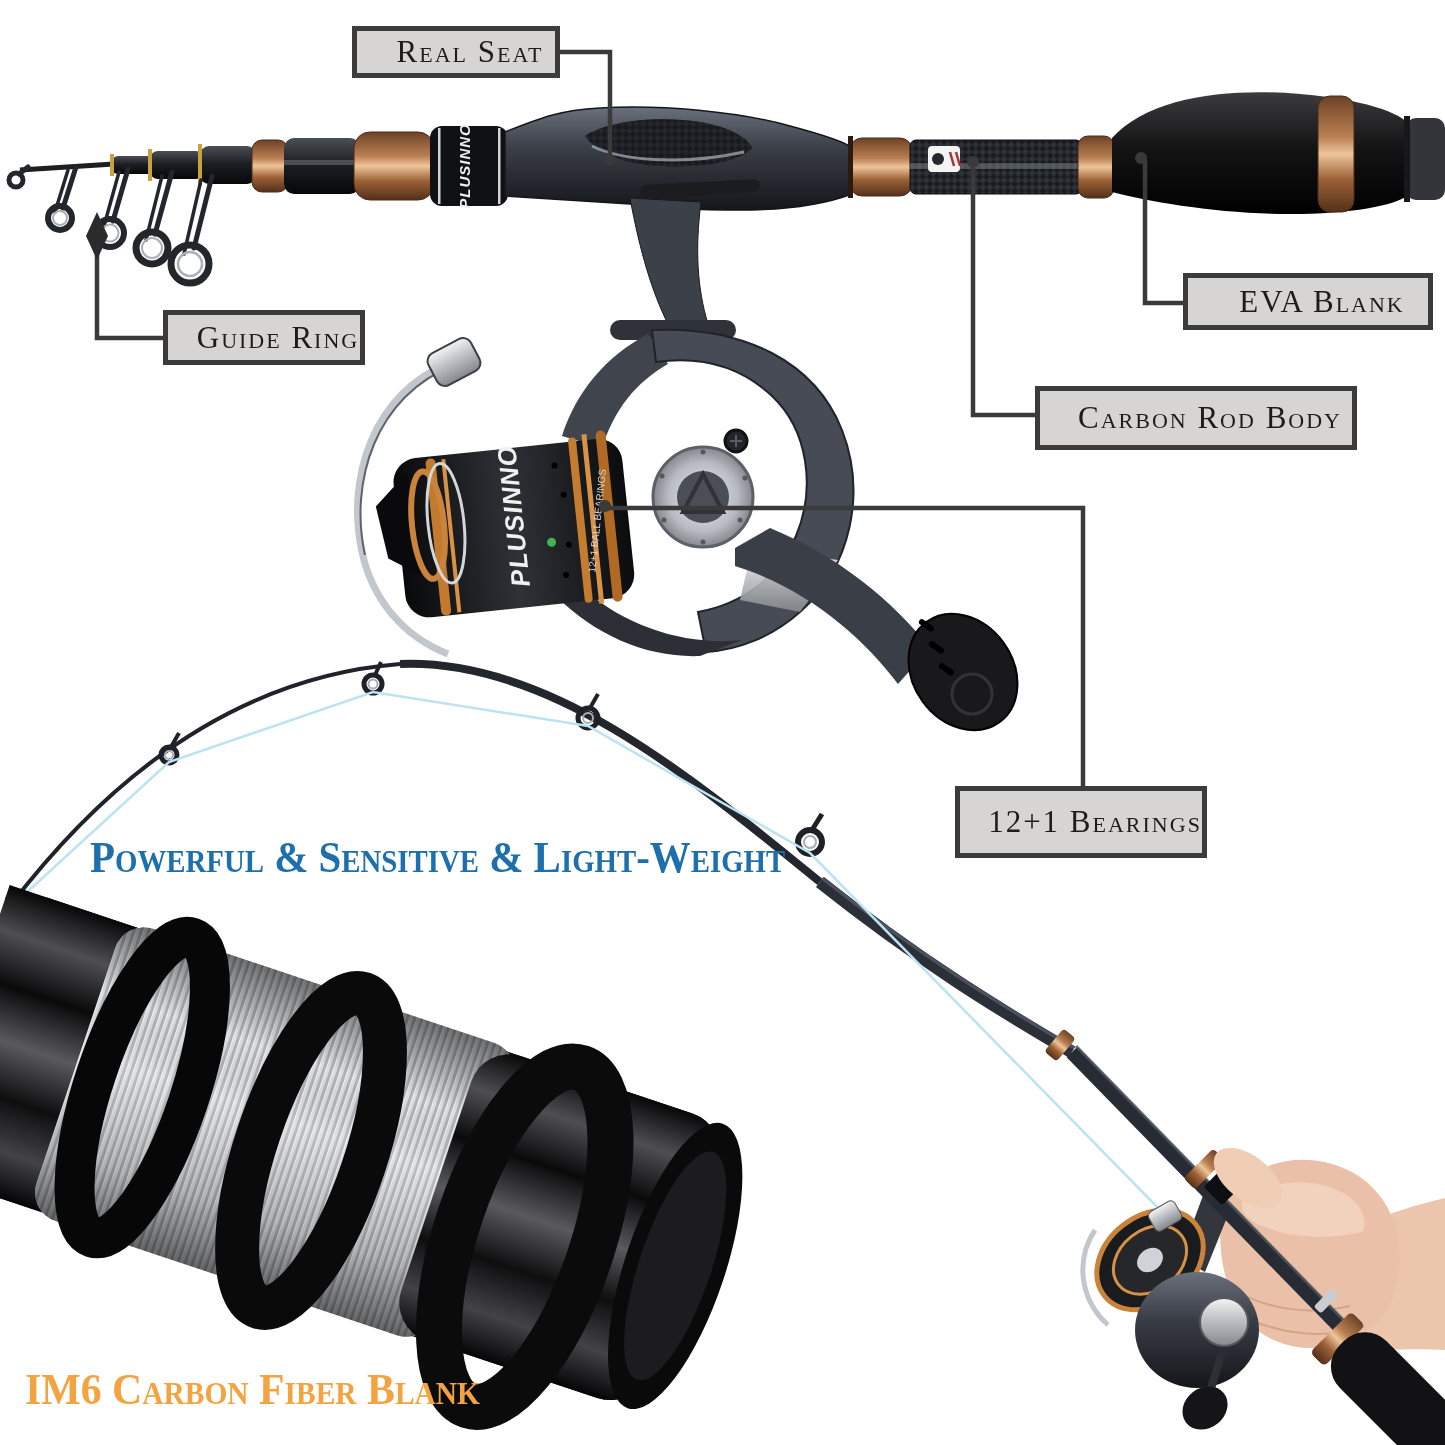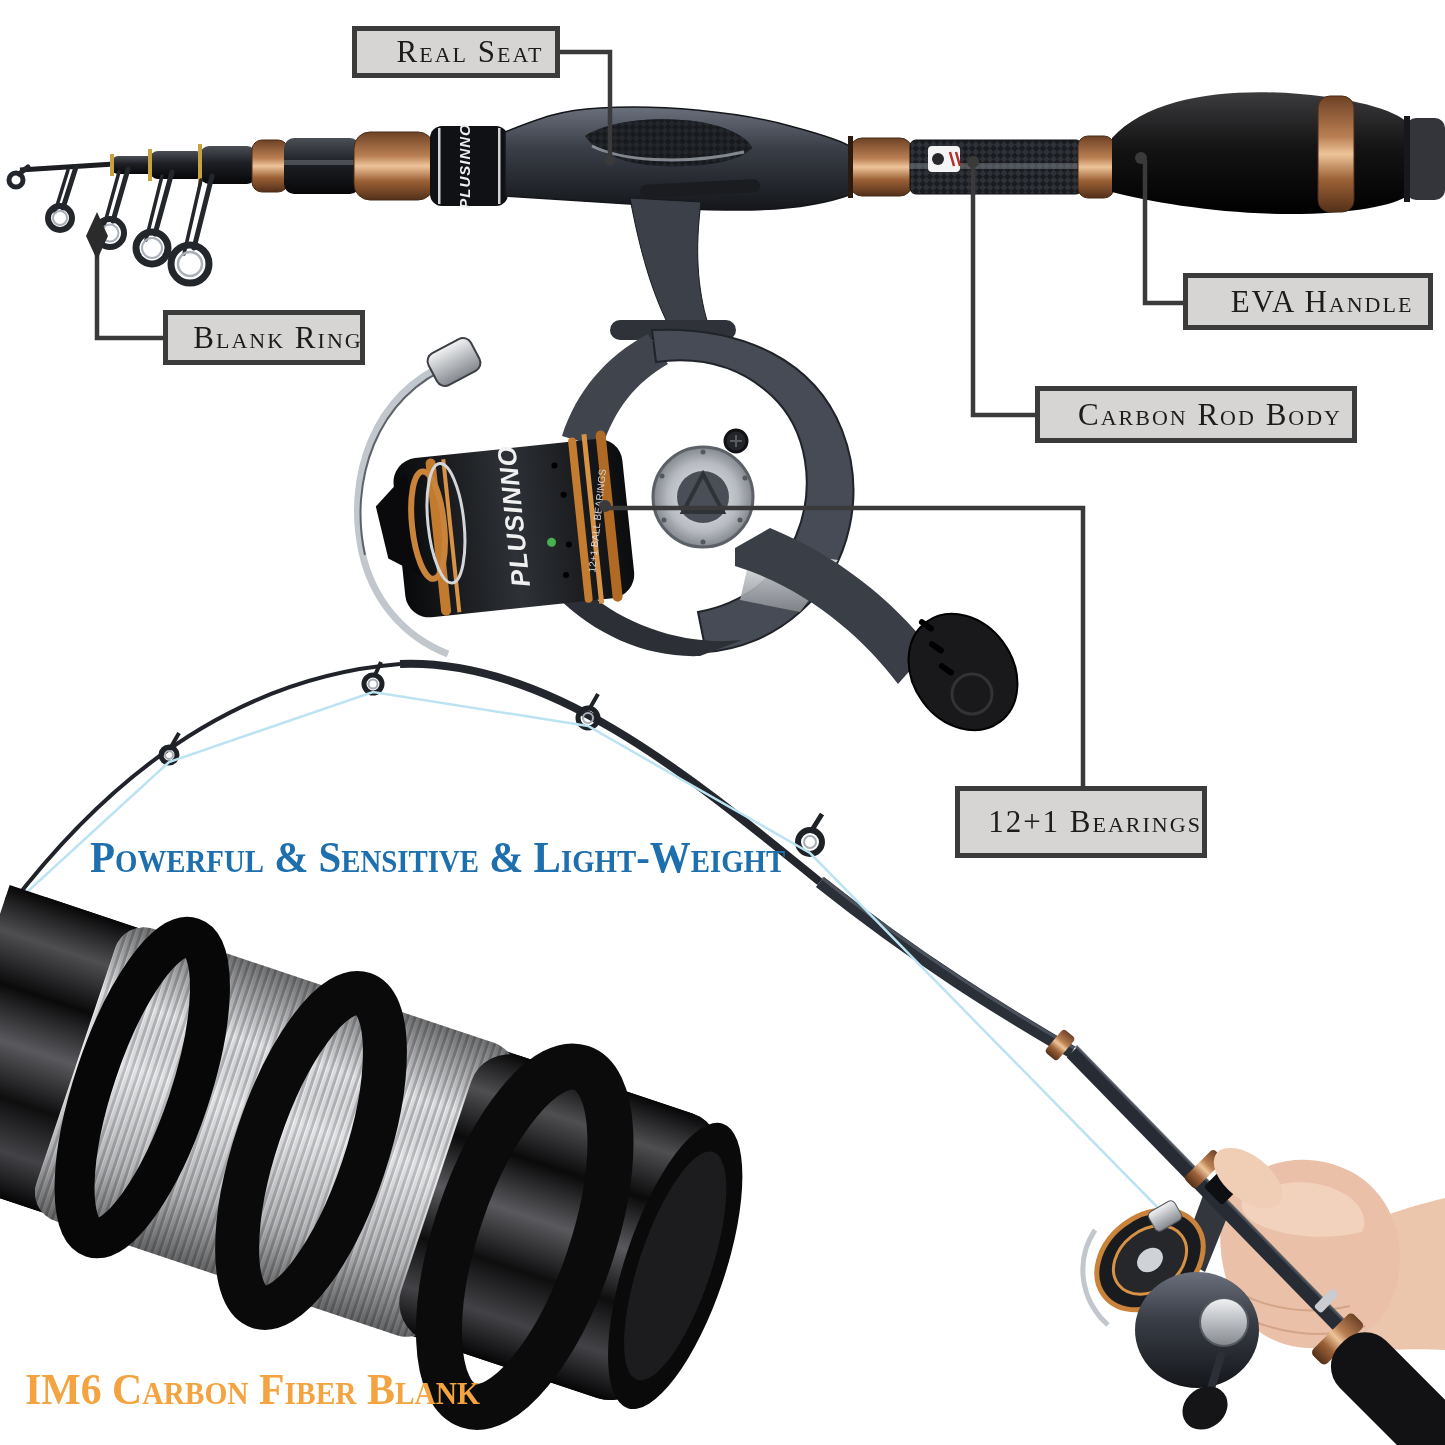--- a/index.html
+++ b/index.html
@@ -289,26 +289,26 @@
     <circle cx="973" cy="162" r="6" fill="#3a3a3a" stroke="none"></circle>
     <path d="M605 508 H1083 V786"></path>
     <circle cx="605" cy="506" r="6" fill="#3a3a3a" stroke="none"></circle>
   </g>
 </svg>
 
 <div class="callout" style="left:352px;top:26px;width:208px;height:52px;">
   <span>Real Seat</span>
 </div>
 <div class="callout" style="left:163px;top:310px;width:202px;height:55px;">
-  <span>Blank Ring</span>
+  <span>Guide Ring</span>
 </div>
 <div class="callout" style="left:1183px;top:273px;width:250px;height:57px;">
-  <span>EVA Handle</span>
-</div>
-<div class="callout" style="left:1035px;top:386px;width:322px;height:57px;">
+  <span>EVA Blank</span>
+</div>
+<div class="callout" style="left:1035px;top:386px;width:322px;height:64px;">
   <span>Carbon Rod Body</span>
 </div>
 <div class="callout" style="left:955px;top:786px;width:252px;height:72px;">
   <span>12+1 Bearings</span>
 </div>
 
 <div class="heading" id="h-feature"><span>Powerful &amp; Sensitive &amp; Light-Weight</span></div>
 <div class="heading" id="h-material"><span>IM6 Carbon Fiber Blank</span></div>
 
 </div>

